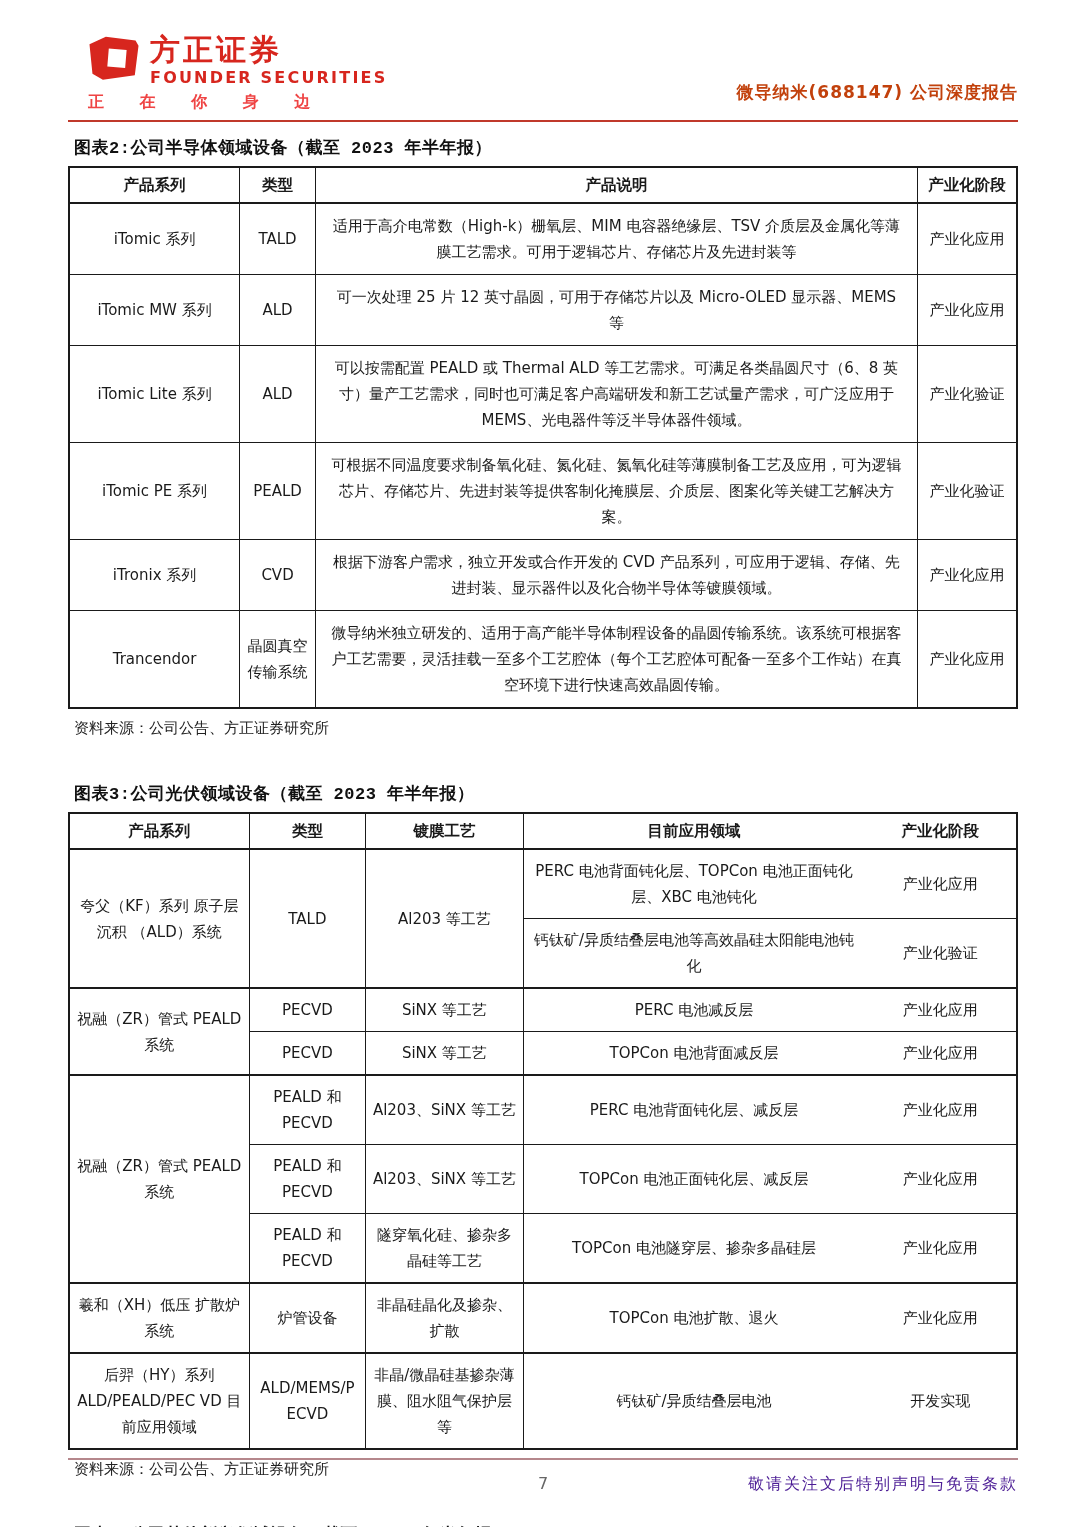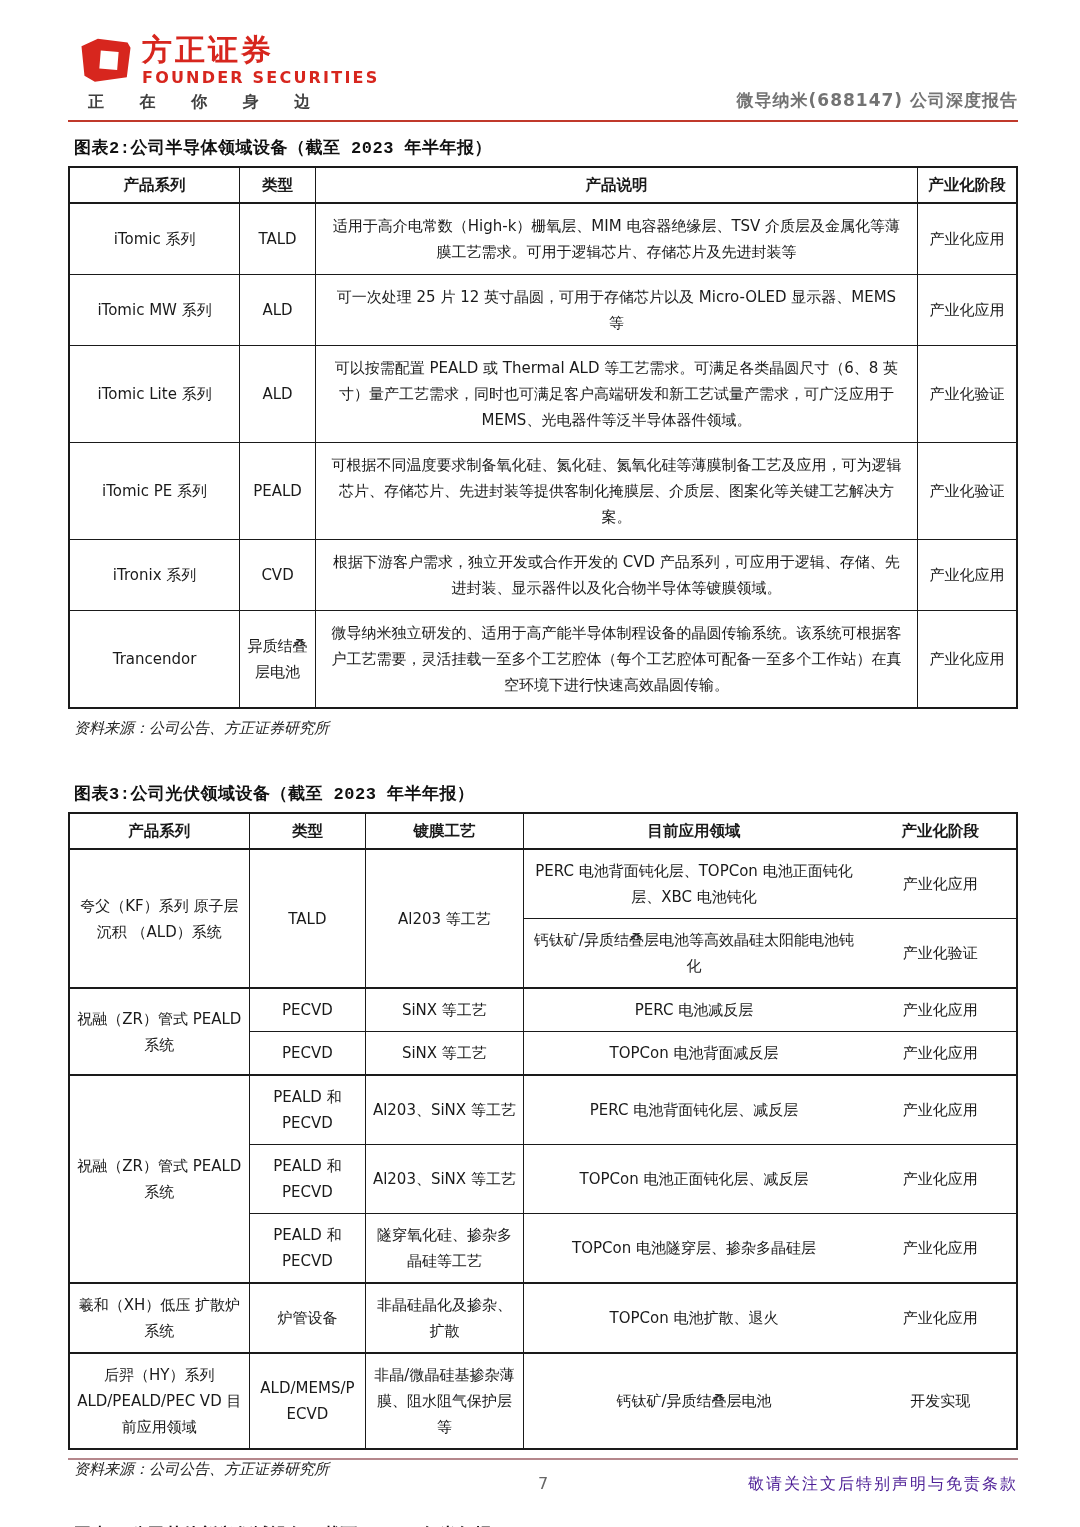--- a/index.html
+++ b/index.html
@@ -10,31 +10,31 @@
     background:#ffffff;
     font-family:"DejaVu Sans","Liberation Sans",sans-serif;
     color:#1a1a1a;
     box-sizing:border-box;
     overflow:hidden;
   }
   .content{position:relative;padding:0 62px 0 68px;}
 
   
   .hdr{position:relative;height:122px;}
-  .logo-wrap{position:absolute;left:12px;top:34px;display:flex;align-items:center;}
+  .logo-wrap{position:absolute;left:20px;top:34px;display:flex;align-items:flex-start;}
   .logo-icon{width:52px;height:50px;margin-right:10px;}
   .brand-cn{font-size:30px;font-weight:bold;color:#d7261e;letter-spacing:3px;line-height:32px;}
   .brand-en{font-size:16px;font-weight:bold;color:#d7261e;letter-spacing:2.2px;margin-top:2px;}
-  .slogan{position:absolute;left:20px;top:92px;font-size:16px;color:#404040;letter-spacing:15px;font-weight:bold;}
-  .report-title{position:absolute;right:0;bottom:10px;font-size:17px;font-weight:bold;color:#737373;letter-spacing:1px;margin-top:21px;}
+  .slogan{position:absolute;left:20px;top:92px;font-size:16px;color:#ef4444;letter-spacing:15px;font-weight:bold;}
+  .report-title{position:absolute;right:0;bottom:18px;font-size:17px;font-weight:bold;color:#c2410c;letter-spacing:1px;margin-top:21px;}
   .hdr-rule{position:absolute;left:0;right:0;bottom:0;height:2px;background:#c0392b;}
 
   
   .fig-title{font-size:17px;font-weight:bold;color:#111;margin:14px 0 7px 6px;letter-spacing:0.5px;font-family:Liberation Mono, monospace;}
-  .src-note{font-size:15px;color:#222;margin:10px 0 0 6px;font-family:"DejaVu Serif","Liberation Serif",serif;font-style:italic;}
+  .src-note{font-size:15px;color:#222;margin:10px 0 0 6px;font-family:"DejaVu Serif","Liberation Serif",serif;}
   .fig-gap{height:30px;}
 
   table.doc{border-collapse:collapse;width:100%;border:2.5px solid #1a1a1a;table-layout:fixed;}
   table.doc th{
     font-size:15.5px;font-weight:bold;padding:6px 4px;text-align:center;
     border-bottom:2.2px solid #1a1a1a;line-height:22px;
   }
   table.doc td{
     font-size:15px;line-height:26px;padding:8px 6px;text-align:center;
     vertical-align:middle;word-break:break-word;
@@ -123,21 +123,21 @@
             <td class="cell-stage">产业化验证</td>
           </tr>
           <tr>
             <td class="cell-series">iTronix 系列</td>
             <td class="cell-type">CVD</td>
             <td class="cell-desc">根据下游客户需求，独立开发或合作开发的 CVD 产品系列，可应用于逻辑、存储、先进封装、显示器件以及化合物半导体等镀膜领域。</td>
             <td class="cell-stage">产业化应用</td>
           </tr>
           <tr>
             <td class="cell-series">Trancendor</td>
-            <td class="cell-type">异质结叠层电池</td>
+            <td class="cell-type">晶圆真空传输系统</td>
             <td class="cell-desc">微导纳米独立研发的、适用于高产能半导体制程设备的晶圆传输系统。该系统可根据客户工艺需要，灵活挂载一至多个工艺腔体（每个工艺腔体可配备一至多个工作站）在真空环境下进行快速高效晶圆传输。</td>
             <td class="cell-stage">产业化应用</td>
           </tr>
         </tbody>
     </table>
     <div class="src-note">资料来源：公司公告、方正证券研究所</div>
 
     <div class="fig-gap"></div>
 
     <div class="fig-title">图表3:公司光伏领域设备（截至 2023 年半年报）</div>

